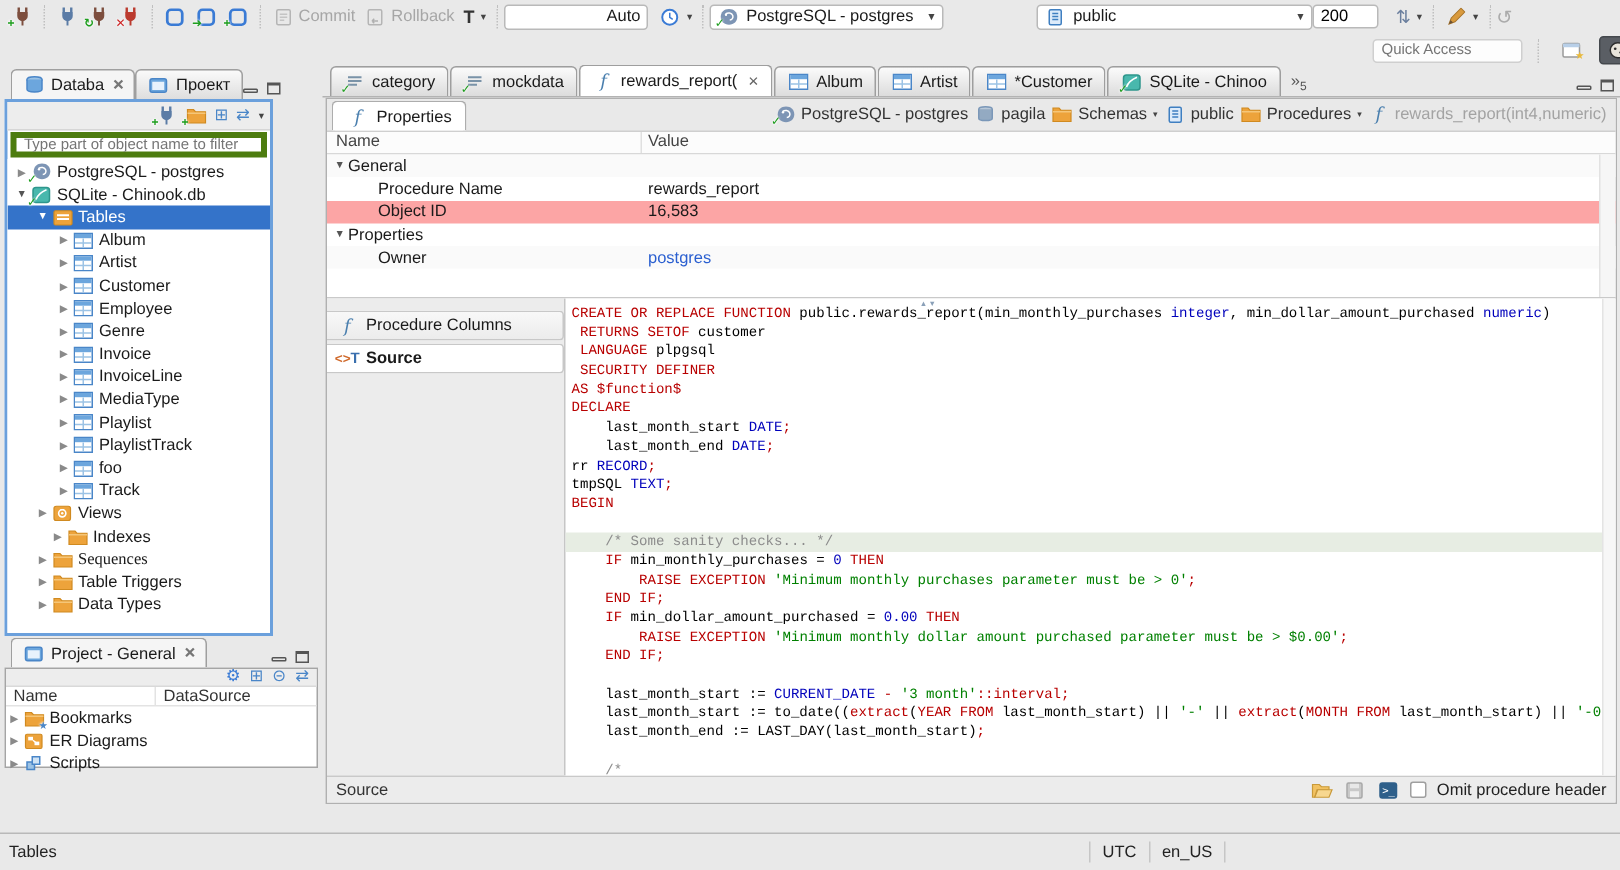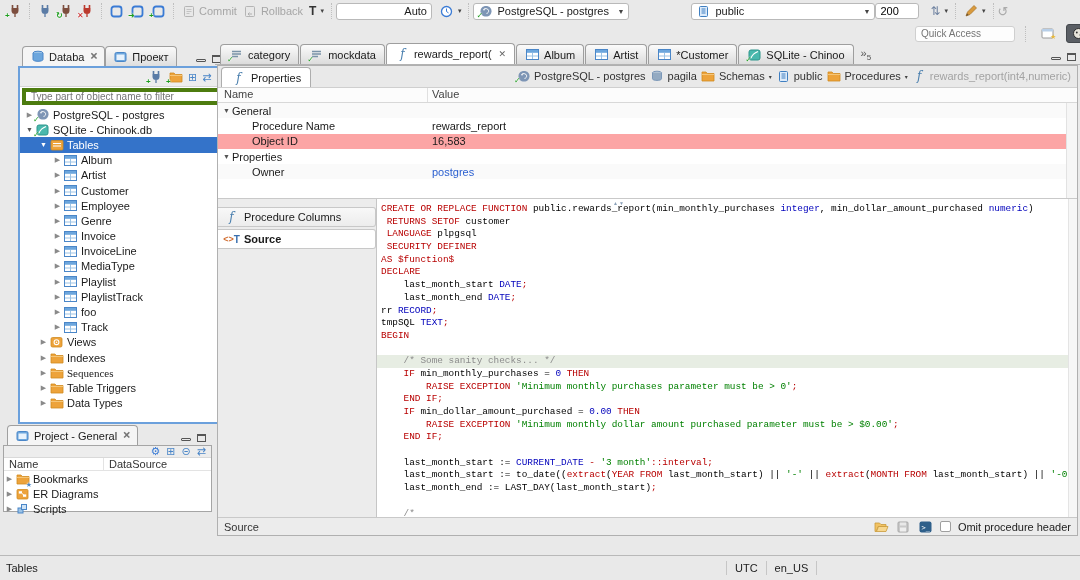--- a/index.html
+++ b/index.html
@@ -36,21 +36,21 @@
   
   .panel { position:absolute; }
   .ptabs { height:21px; display:flex; align-items:flex-end; padding-left:4px; }
   .ptab { display:flex; align-items:center; gap:4px; height:20px; padding:0 7px; border:1px solid #9f9f9f; border-bottom:none; border-radius:4px 4px 0 0; background:linear-gradient(#fafafa,#dedede); white-space:nowrap; }
   .ptab.active { background:#f5f5f5; }
   .ptab .x { font-size:9px; color:#777; margin-left:2px; }
   .pmm { margin-left:auto; display:flex; gap:6px; padding:0 6px 3px 0; }
   .minbtn { width:10px; height:3px; border:1px solid #555; border-radius:1px; margin-top:6px; }
   .maxbtn { width:9px; height:8px; border:1px solid #555; border-top-width:2px; margin-top:2px; }
 
-  #nav-panel { left:18px; top:45px; width:209px; height:379px; }
+  #nav-panel { left:3px; top:45px; width:179px; height:379px; }
   .nav-body { position:absolute; left:0; top:21px; right:0; bottom:0; background:#fff; border:2px solid #6ba0dc; display:flex; flex-direction:column; }
   .nav-toolbar { height:19px; background:#ededed; border-bottom:1px solid #d6d6d6; display:flex; align-items:center; justify-content:flex-end; gap:5px; padding:0 4px; }
   .filter-input { margin:1px 2px; height:17px; border:4px solid #4d7c0f; font-size:10px; padding:0 5px; font-family:inherit; color:#333; }
   .tree { flex:1; overflow:hidden; background:#fff; padding-top:1px; }
   .trow { height:15.2px; display:flex; align-items:center; white-space:nowrap; }
   .trow .tarr { width:11px; text-align:center; font-size:7px; color:#8a8a8a; flex:none; }
   .trow .tarr.down { color:#555; }
   .trow.sel { background:#3473c9; color:#fff; }
   .trow.sel .tarr { color:#fff; }
   .trow .tlabel { margin-left:3px; }
@@ -515,21 +515,21 @@
             <span class="tarr">▶</span>
             <span class="ico">
               <svg width="13" height="12" viewBox="0 0 13 12">
                 <rect x="1" y="1.5" width="11" height="9.5" rx="1.5" fill="#eda33b" stroke="#d08a20" stroke-width=".8"></rect>
                 <circle cx="6.5" cy="6.2" r="2.4" fill="none" stroke="#fff" stroke-width="1.1"></circle>
                 <circle cx="6.5" cy="6.2" r=".8" fill="#fff"></circle>
               </svg>
             </span>
             <span class="tlabel">Views</span>
           </div>
-          <div class="trow" style="padding-left: 18px;">
+          <div class="trow" style="padding-left: 28px;">
             <span class="tarr">▶</span>
             <span class="ico">
               <svg width="14" height="12" viewBox="0 0 14 12">
                 <path d="M1 3.5V2h4l1.3 1.5H13V11H1z" fill="#eda33b" stroke="#d08a20" stroke-width=".8"></path>
                 <path d="M1 4.5h12" stroke="#f5c678"></path>
               </svg>
             </span>
             <span class="tlabel">Indexes</span>
           </div>
           <div class="trow" style="padding-left: 18px; font-family: Liberation Serif, serif;">

